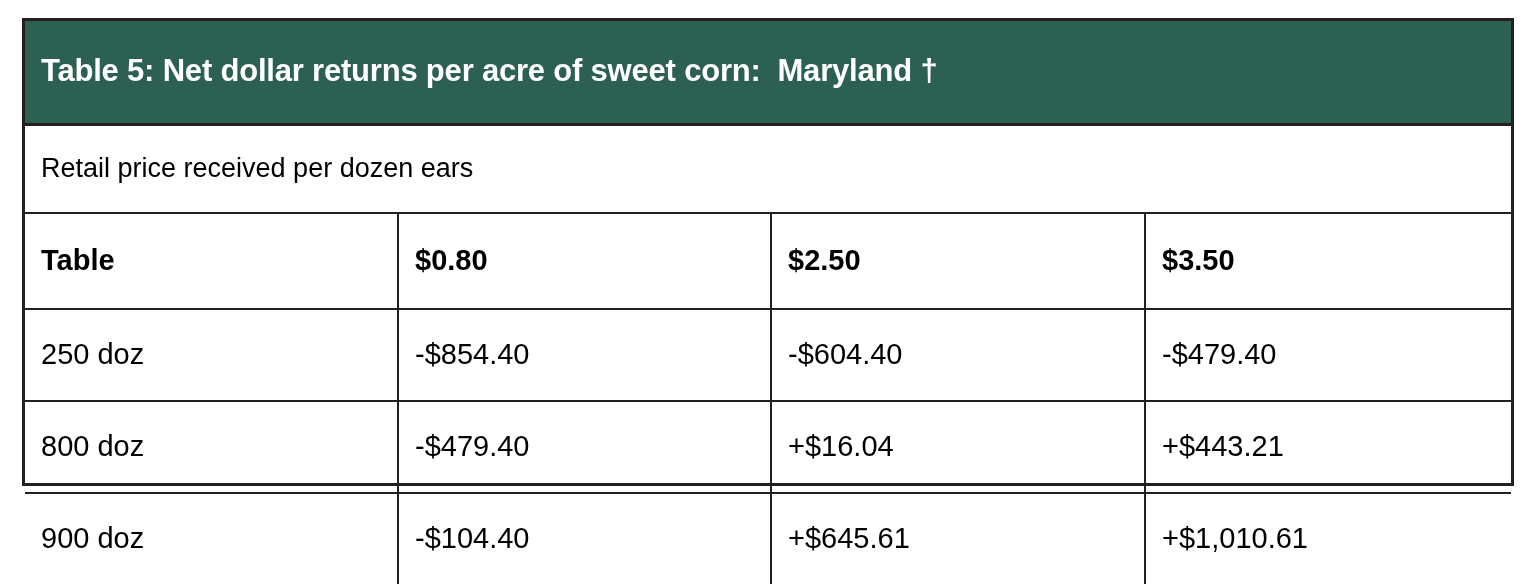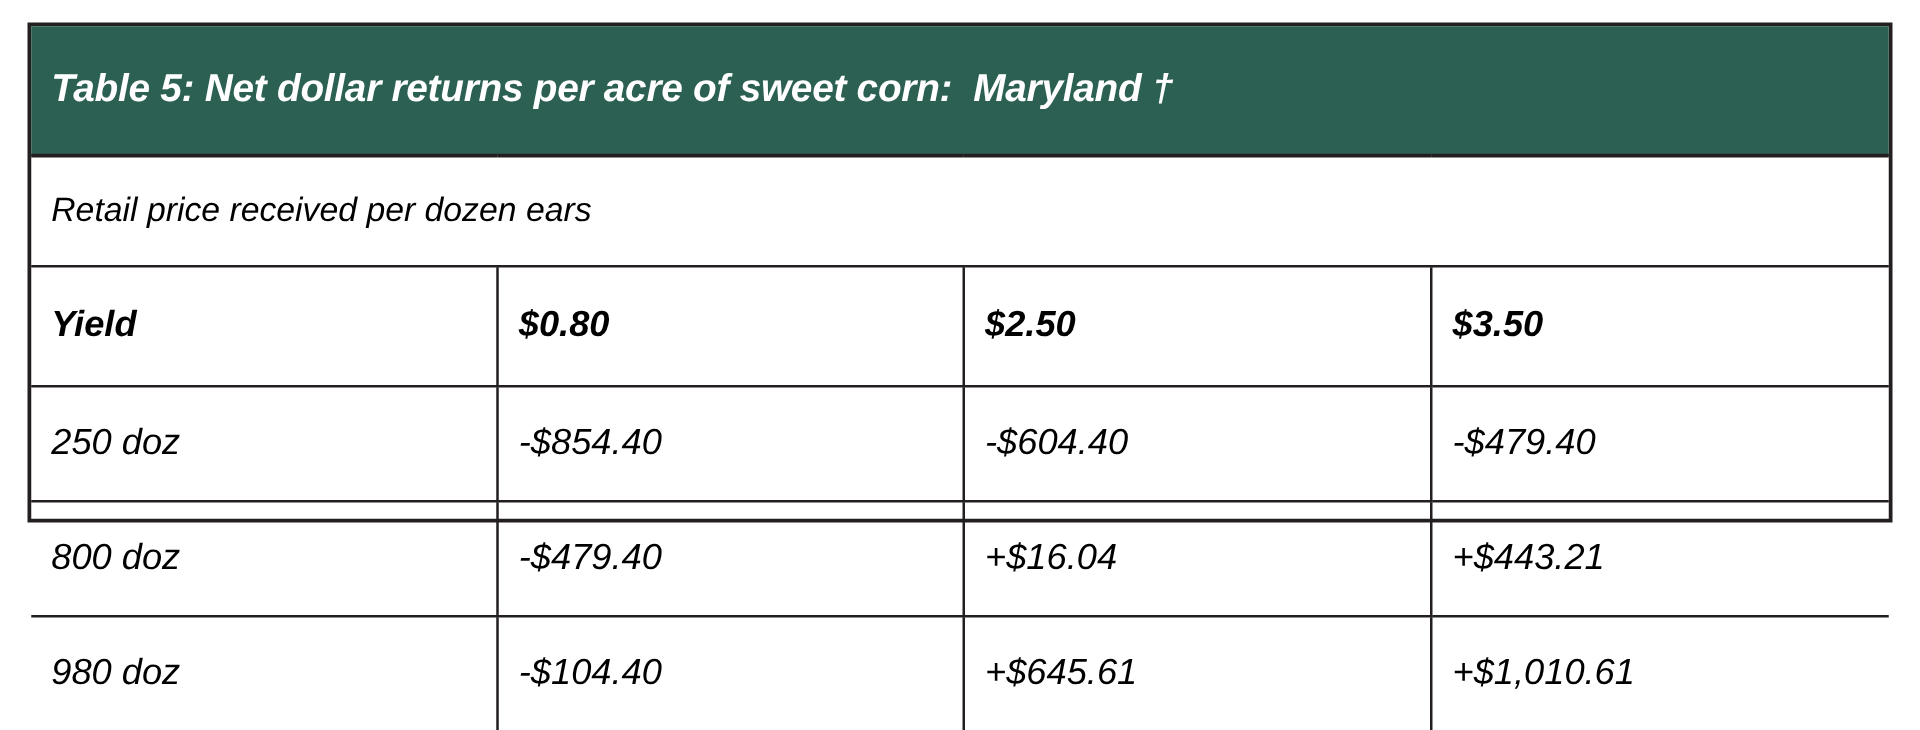--- a/index.html
+++ b/index.html
@@ -11,25 +11,24 @@
     width: 1536px;
     height: 584px;
     font-family: "Liberation Sans", sans-serif;
     overflow: hidden;
   }
   #table-wrap {
     position: absolute;
     left: 22px;
     top: 18px;
     width: 1492px;
-    height: 400px;
+    height: 468px;
     box-sizing: border-box;
     border: 3px solid #231f20;
     background: #ffffff;
-    font-style: italic;
   }
   table.budget-table {
     width: 100%;
     height: 100%;
     border-collapse: collapse;
     table-layout: fixed;
     font-size: 27px;
     color: #000000;
   }
   table.budget-table col.c-yield   { width: 373px; }
@@ -94,39 +93,39 @@
       <col class="c-p3">
     </colgroup>
     <tbody>
       <tr class="title-row">
         <td colspan="4">Table 5: Net dollar returns per acre of sweet corn:  Maryland †</td>
       </tr>
       <tr class="subtitle-row">
         <td colspan="4">Retail price received per dozen ears</td>
       </tr>
       <tr class="colhead-row">
-        <th>Yield</th>
+        <th>Table</th>
         <th>$0.80</th>
         <th>$2.50</th>
         <th>$3.50</th>
       </tr>
       <tr class="data-row">
         <td>250 doz</td>
         <td>-$854.40</td>
         <td>-$604.40</td>
         <td>-$479.40</td>
       </tr>
       <tr class="data-row">
         <td>800 doz</td>
         <td>-$479.40</td>
         <td>+$16.04</td>
         <td>+$443.21</td>
       </tr>
       <tr class="data-row last-data">
-        <td>980 doz</td>
+        <td>900 doz</td>
         <td>-$104.40</td>
         <td>+$645.61</td>
         <td>+$1,010.61</td>
       </tr>
 
     </tbody>
   </table>
 </div>
 
 </body></html>

